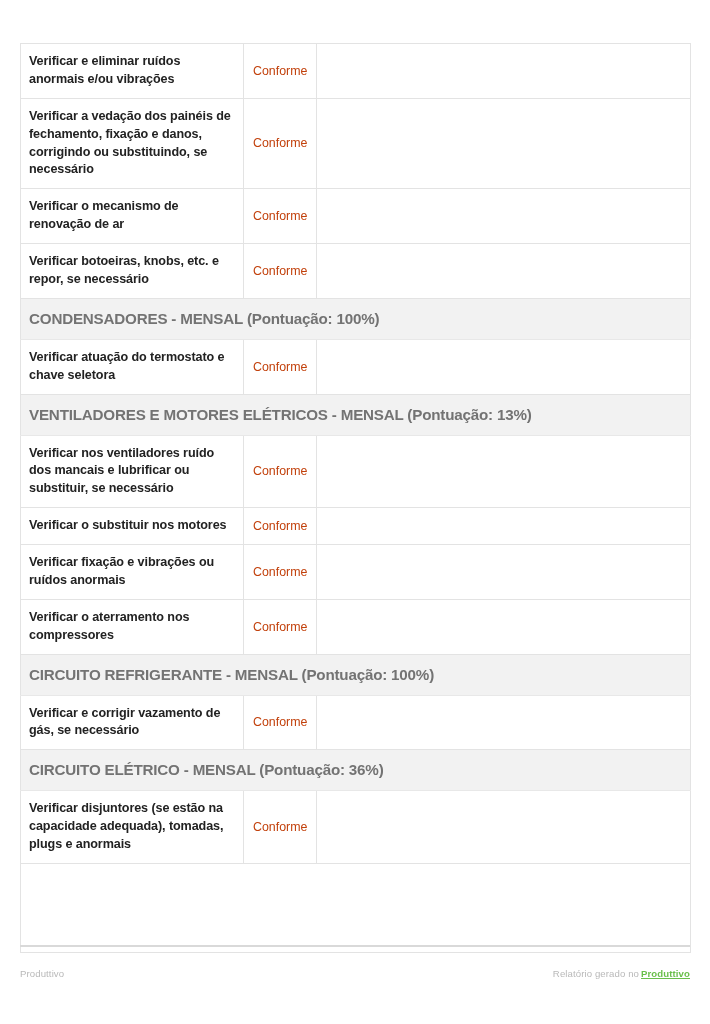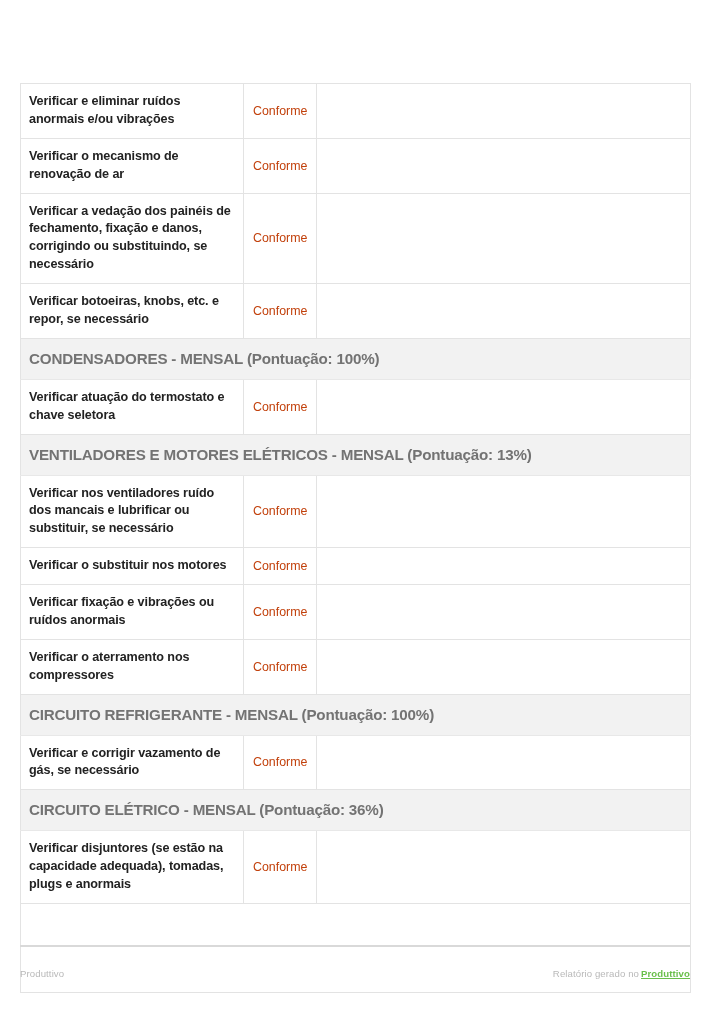--- a/index.html
+++ b/index.html
@@ -24,21 +24,20 @@
     height: 1024px;
   }
 
   .report-table {
     position: absolute;
     left: 20px;
     top: 43px;
     width: 670px;
     border-collapse: collapse;
     table-layout: fixed;
-    margin-top: 40px;
   }
 
   .report-table col.c-item   { width: 223px; }
   .report-table col.c-status { width: 73px; }
   .report-table col.c-notes  { width: 374px; }
 
   .report-table td {
     border: 1px solid #e3e3e3;
     vertical-align: middle;
     background: #ffffff;
@@ -145,26 +144,26 @@
       <col class="c-status">
       <col class="c-notes">
     </colgroup>
     <tbody>
         <tr class="item-row">
           <td class="item-cell">Verificar e eliminar ruídos anormais e/ou vibrações</td>
           <td class="status-cell">Conforme</td>
           <td class="notes-cell"></td>
         </tr>
         <tr class="item-row">
+          <td class="item-cell">Verificar a vedação dos painéis de fechamento, fixação e danos, corrigindo ou substituindo, se necessário</td>
+          <td class="status-cell">Conforme</td>
+          <td class="notes-cell"></td>
+        </tr>
+        <tr class="item-row">
           <td class="item-cell">Verificar o mecanismo de renovação de ar</td>
-          <td class="status-cell">Conforme</td>
-          <td class="notes-cell"></td>
-        </tr>
-        <tr class="item-row">
-          <td class="item-cell">Verificar a vedação dos painéis de fechamento, fixação e danos, corrigindo ou substituindo, se necessário</td>
           <td class="status-cell">Conforme</td>
           <td class="notes-cell"></td>
         </tr>
         <tr class="item-row">
           <td class="item-cell">Verificar botoeiras, knobs, etc. e repor, se necessário</td>
           <td class="status-cell">Conforme</td>
           <td class="notes-cell"></td>
         </tr>
         <tr class="section-row">
           <td colspan="3"><span class="section-title">CONDENSADORES - MENSAL (Pontuação: 100%)</span></td>

